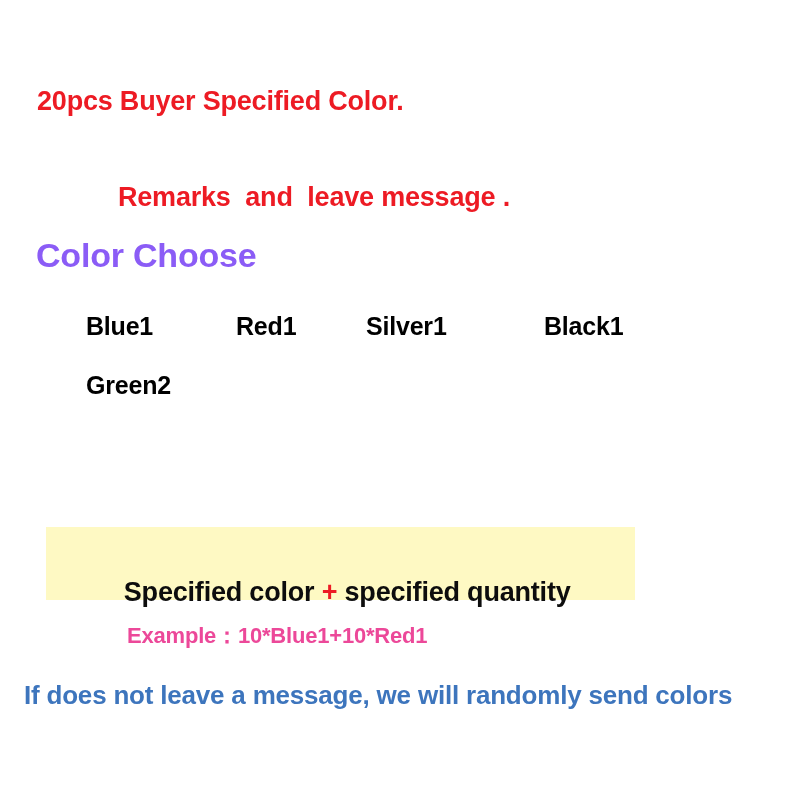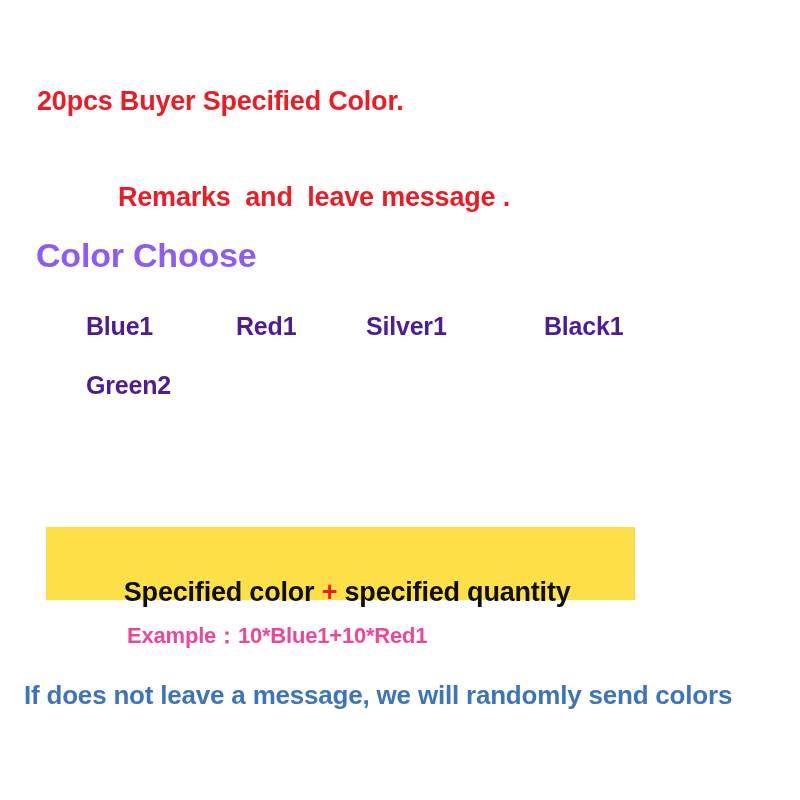--- a/index.html
+++ b/index.html
@@ -66,39 +66,39 @@
     top: 312px;
     width: 600px;
   }
   .color-row {
     position: relative;
     height: 59px;
   }
   .color-cell {
     position: absolute;
     top: 0;
-    color: #4c1d95;
+    color: #000000;
     font-size: 25px;
     font-weight: bold;
     letter-spacing: -0.2px;
     white-space: pre;
   }
   .col-0 { left: 0px; }
   .col-1 { left: 150px; text-align: center; }
   .col-2 { left: 280px; }
   .col-3 { left: 444px; margin-left: 14px; }
 
   
   .highlight-box {
     position: absolute;
     left: 46px;
     top: 527px;
     width: 589px;
     height: 73px;
-    background: #fde047;
+    background: #fef9c3;
   }
   .highlight-text {
     position: absolute;
     left: 34px;
     top: 19px;
     font-size: 27px;
     font-weight: bold;
     color: #0d0d0d;
     letter-spacing: -0.2px;
     white-space: pre;

